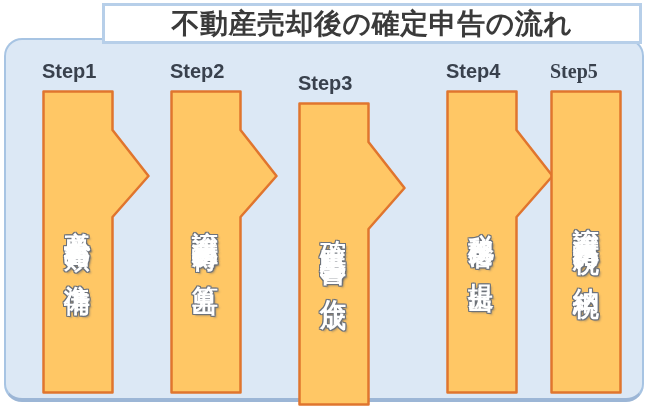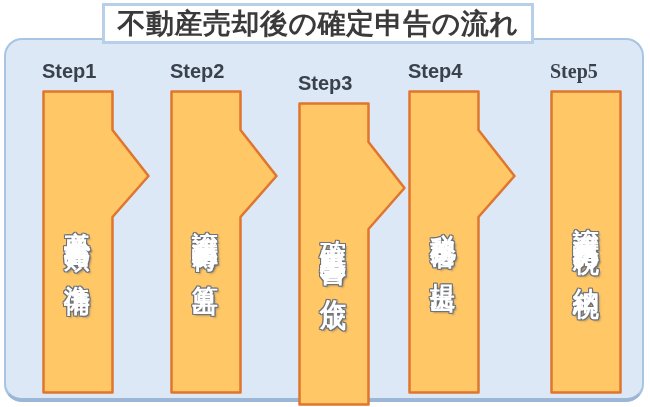--- a/index.html
+++ b/index.html
@@ -11,21 +11,21 @@
   
   #panel{
     position:absolute;left:4px;top:38px;width:636px;height:358px;
     background:var(--panel-fill);
     border:2.5px solid var(--panel-border);
     border-bottom:4px solid var(--panel-border-bottom);
     border-radius:18px;
   }
   
   #title-box{
-    position:absolute;left:102px;top:3px;width:432px;height:41px;
+    position:absolute;left:102px;top:3px;width:540px;height:41px;
     background:#ffffff;
     border:3px solid var(--title-border);
     display:flex;align-items:center;justify-content:center;
     box-sizing:border-box;
   }
   #title-box .title-text{
     font-size:28px;font-weight:900;color:var(--title-text);
     letter-spacing:0.5px;white-space:nowrap;
   }
   .step{position:absolute;top:60px;width:71px;}
@@ -48,21 +48,21 @@
     font-size:26px;font-weight:bold;line-height:1;
     letter-spacing:5px;
     color:#ffffff;
     text-shadow:
       1px 0 0 #6e737b, -1px 0 0 #6e737b,
       0 1px 0 #6e737b, 0 -1px 0 #6e737b,
       1px 1px 0 #6e737b, -1px -1px 0 #6e737b,
       1px -1px 0 #6e737b, -1px 1px 0 #6e737b,
       2px 2px 2px rgba(90,95,105,0.45);
   }
-  .s1{left:42px;} .s2{left:170px;} .s3{left:298px;margin-top:12px;} .s4{left:408px;} .s5{left:550px;font-family:Liberation Serif, serif;}
+  .s1{left:42px;} .s2{left:170px;} .s3{left:298px;margin-top:12px;} .s4{left:446px;} .s5{left:550px;font-family:Liberation Serif, serif;}
 </style>
 </head>
 <body>
 
 <div id="canvas">
 
   <div id="panel"></div>
 
   <div id="title-box">
     <span class="title-text">不動産売却後の確定申告の流れ</span>

